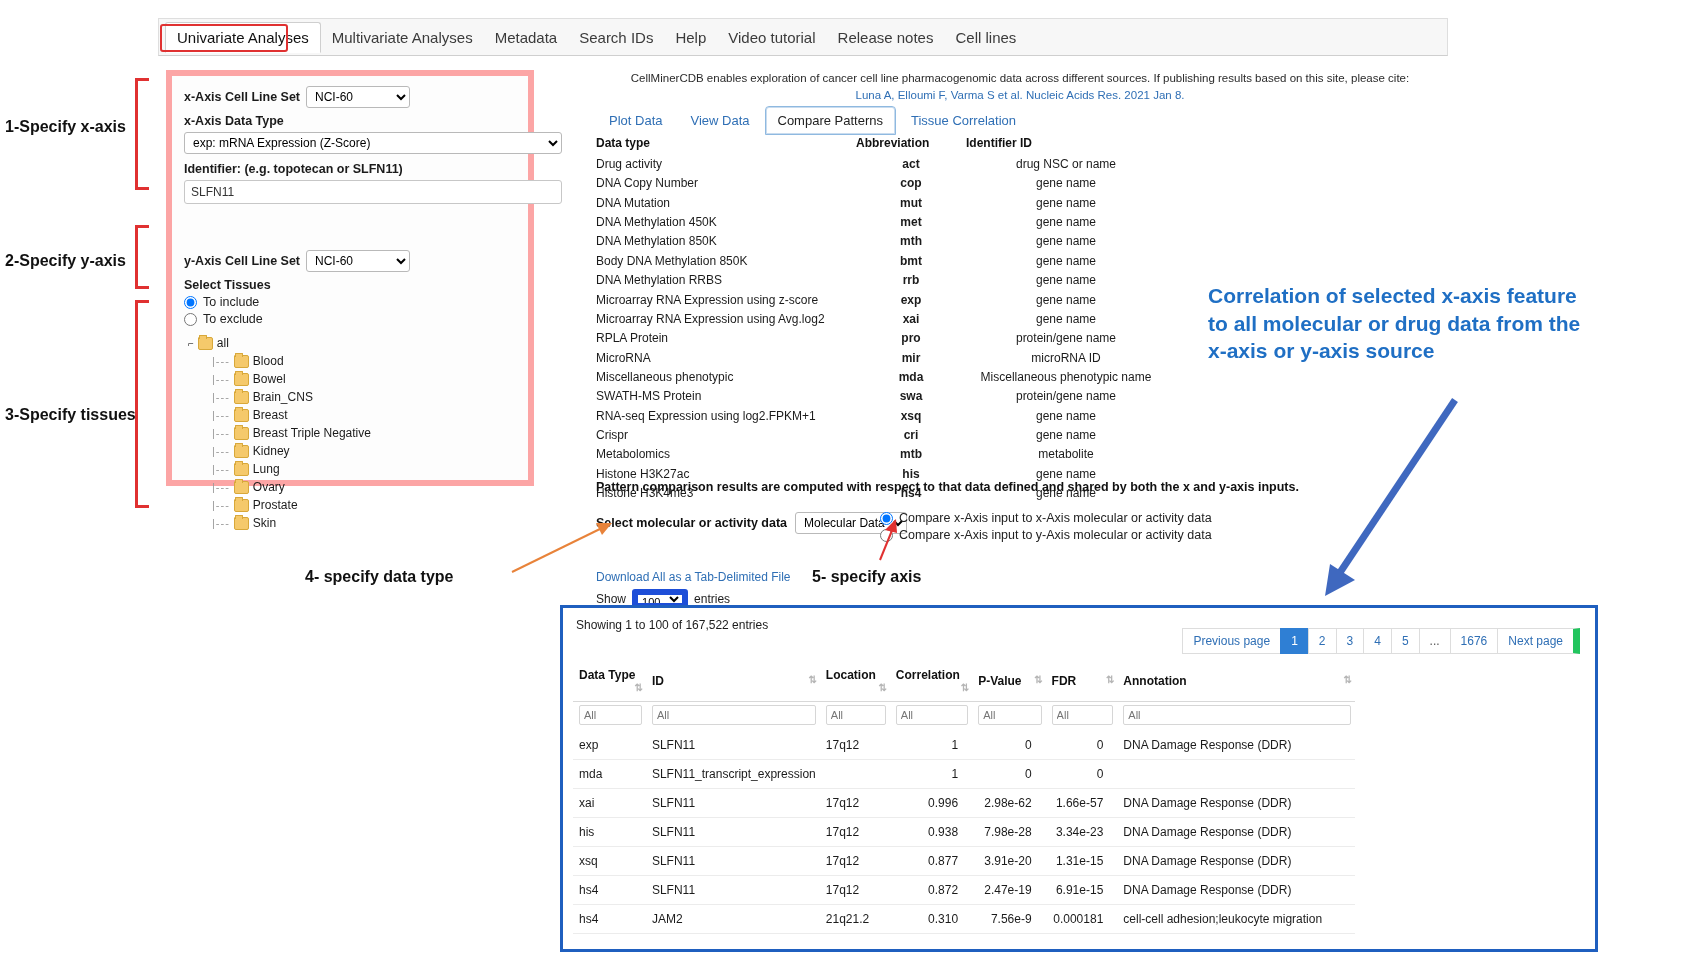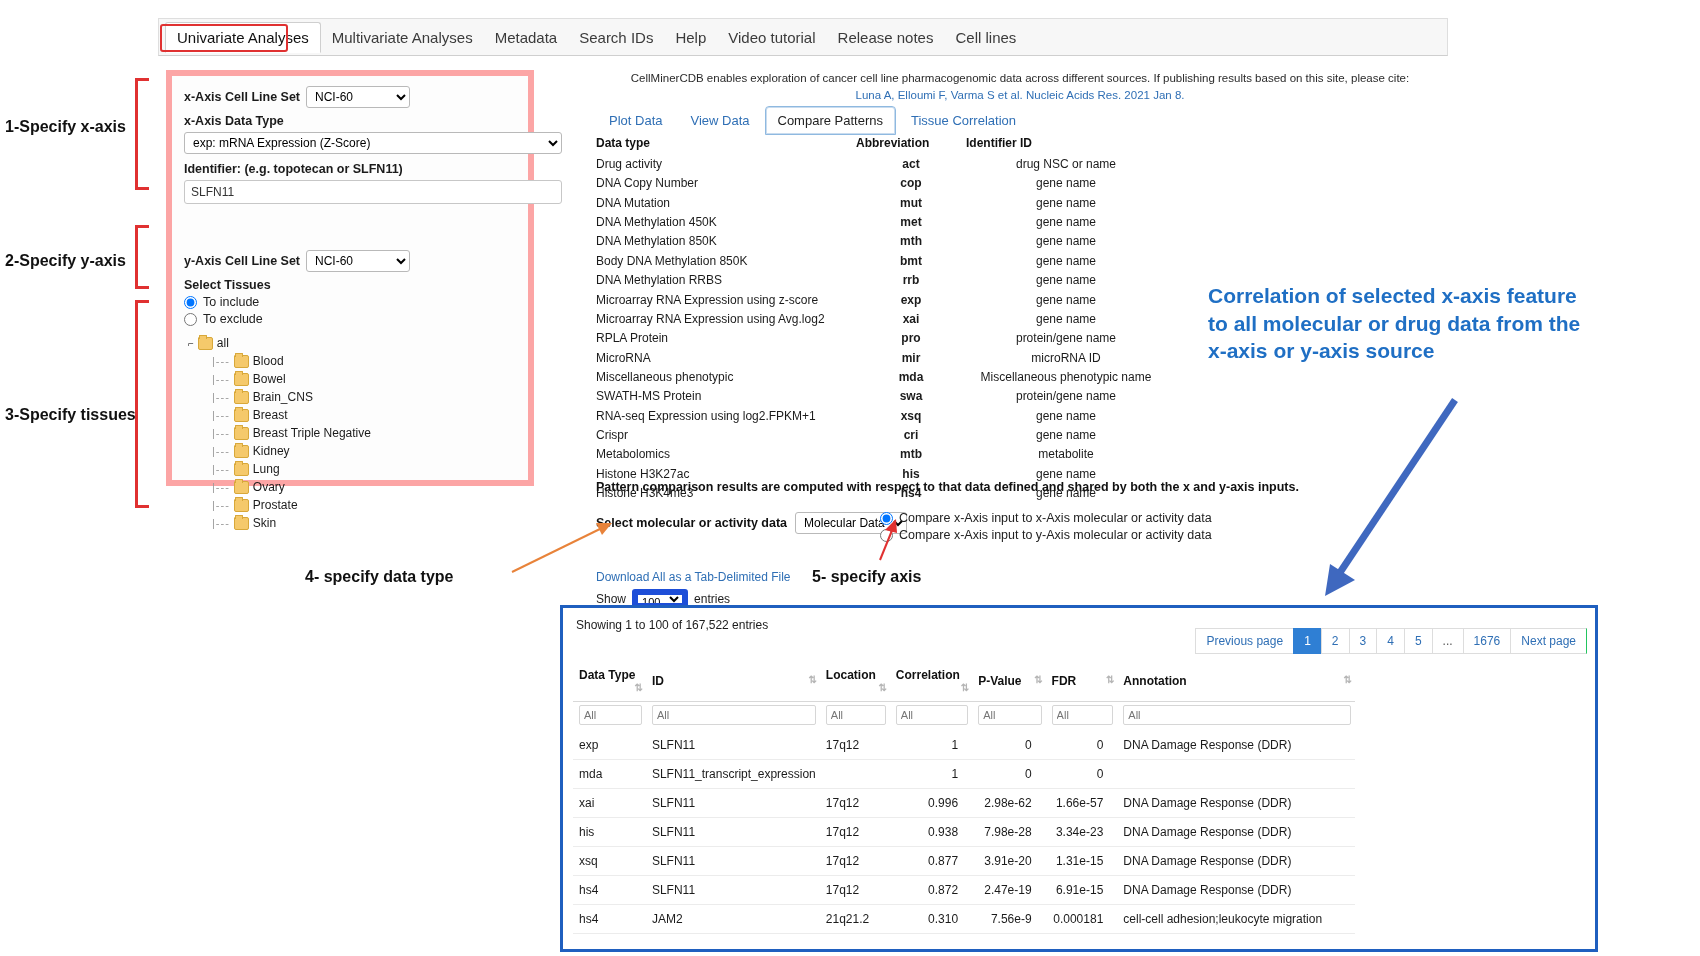--- a/index.html
+++ b/index.html
@@ -310,35 +310,35 @@
     right: 8px;
     bottom: 6px;
   }
   .showing-text {
     font-size: 12px;
     color: #1b1b1b;
     margin: 4px 0 0 5px;
   }
   .pager {
     position: absolute;
-    right: 0;
+    right: 7px;
     top: 14px;
     display: flex;
     align-items: stretch;
     font-size: 12px;
   }
   .pg {
     border: 1px solid #dddddd;
     border-right: none;
     padding: 5px 10px;
     color: #2f6fb5;
     background: #fff;
     cursor: pointer;
   }
-  .pg:last-child { border-right: 1px solid #22c55e; }
+  .pg:last-child { border-right: 7px solid #22c55e; }
   .pg.active {
     background: #2f7fd4;
     color: #fff;
     border-color: #2f7fd4;
   }
   .pg.dots { color: #555; cursor: default; }
 
   table.results {
     position: absolute;
     left: 2px;

